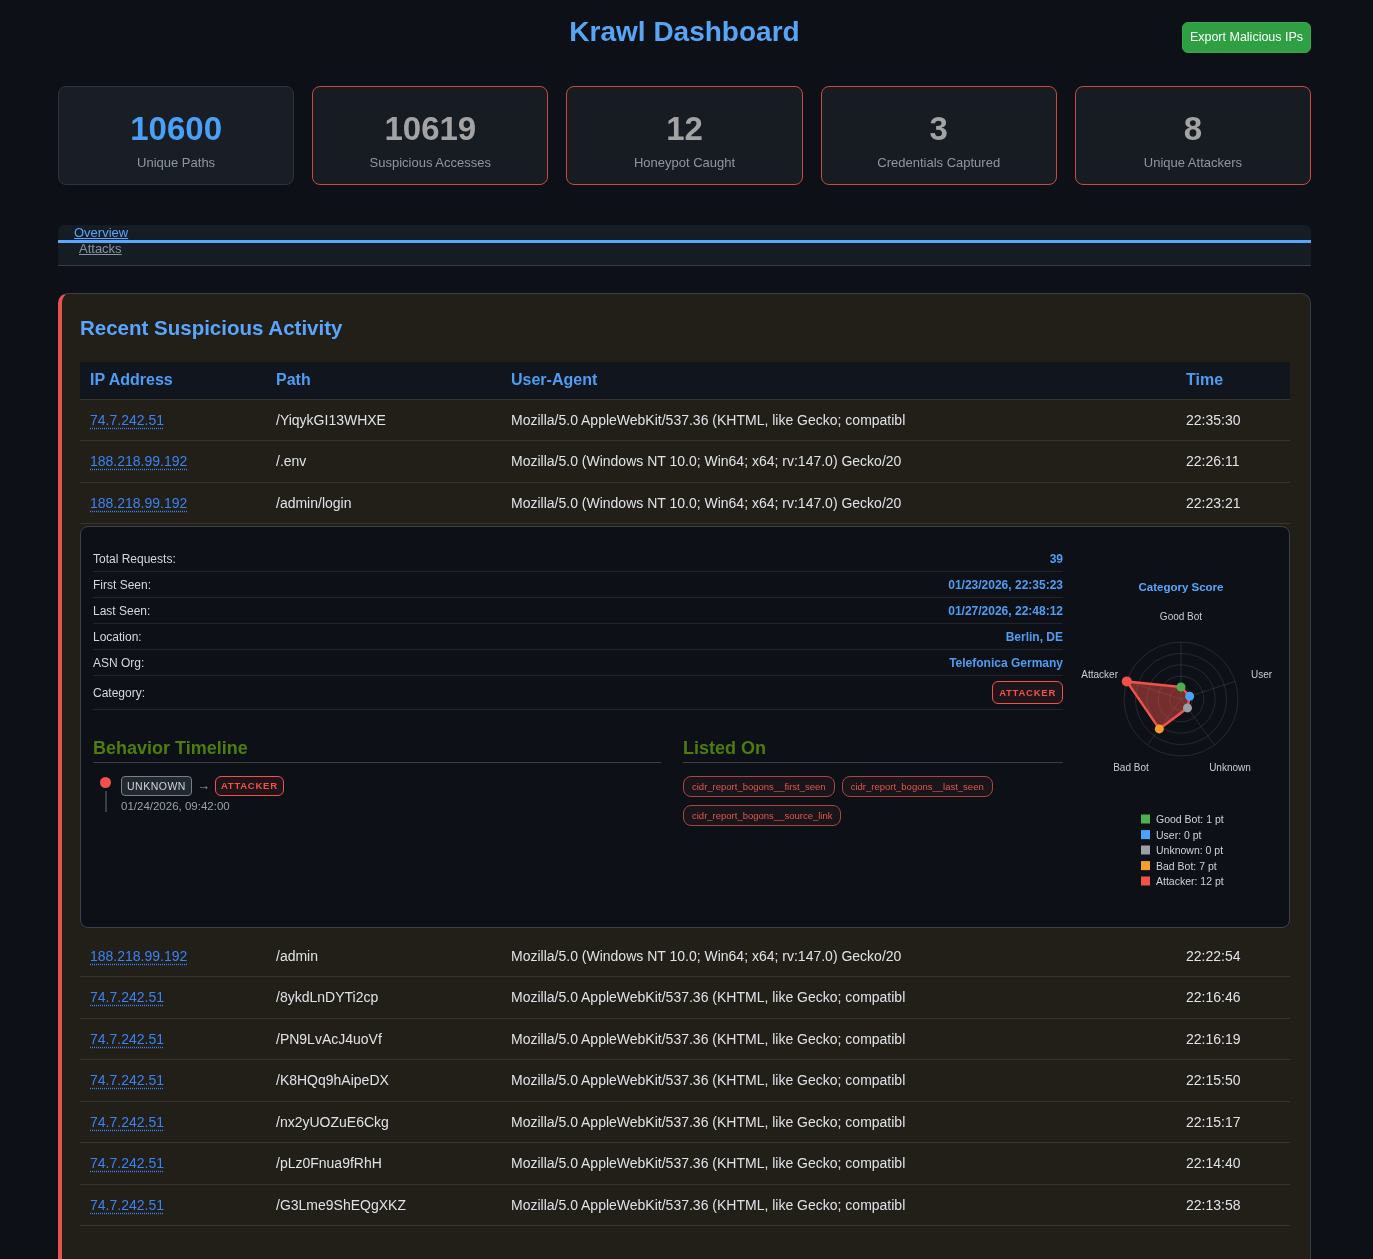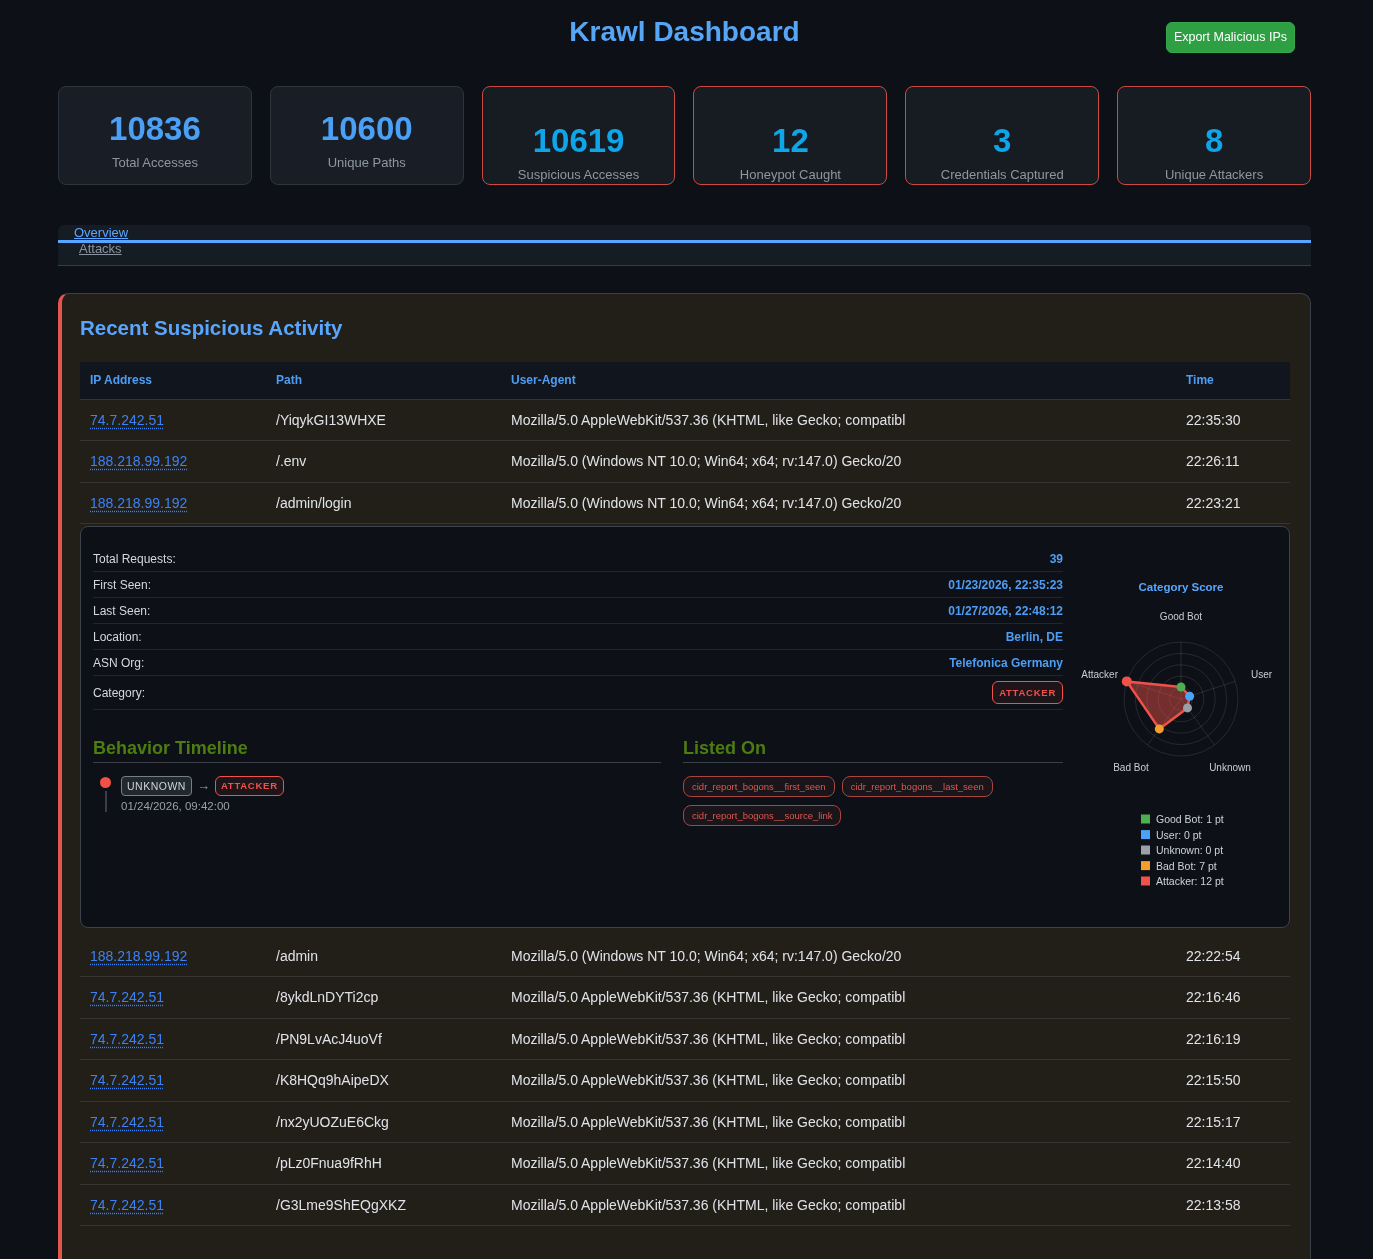--- a/index.html
+++ b/index.html
@@ -9,51 +9,51 @@
   background:#0d1117;
   font-family:"Liberation Sans", sans-serif;
   color:#dfe3e8;
 }
 .wrap { position:relative; width:1253px; margin-left:58px; }
 h1.title {
   margin:0; padding-top:16px; text-align:center;
   color:#57a5f5; font-size:28px; font-weight:bold; line-height:32px;
 }
 .export-btn {
-  position:absolute; top:22px; right:16px; width:129px; height:31px;
+  position:absolute; top:22px; right:0; width:129px; height:31px;
   background:#2ea043; color:#ffffff; border:1px solid #36a84c; border-radius:6px;
   font-family:"Liberation Sans", sans-serif; font-size:12.5px; line-height:29px; text-align:center;
 }
 .stats { display:flex; gap:18px; margin-top:38px; }
 .card {
   flex:1; height:99px; background:#191e26; border:1px solid #2e343d; border-radius:8px;
   text-align:center; padding-top:24px;
 }
 .card.red { border-color:#c84a42; background:#171b22; }
 .card .num { font-size:33px; font-weight:bold; color:#4ba0f5; line-height:36px; }
-.card.red .num { color:#0ea5e9;margin-top:12px; }
+.card.red .num { color:#a3a3a3; }
 .card .lbl { font-size:13px; color:#8e979f; margin-top:8px; }
 .tabs {
   margin-top:40px; height:41px; background:#161c24; border-radius:6px 6px 0 0;
   border-bottom:1px solid #363c44; display:flex; align-items:stretch;flex-direction:column;
 }
 .tab {
   padding:0 16px; font-size:13px; display:flex; align-items:center;
   text-decoration:underline; color:#8b949e;
 }
 .tab.active { color:#58a6ff; border-bottom:3px solid #58a6ff; margin-bottom:-2px; }
 .panel {
   margin-top:27px; height:1088px; background:#221e18;
   border:1px solid #3a4048; border-left:4px solid #e3564e; border-radius:10px;
   padding:0 20px 0 18px;
 }
 h2.ph { margin:0; padding-top:22px; color:#58a6ff; font-size:20.5px; font-weight:bold; line-height:24px; }
 table.tbl { width:100%; border-collapse:collapse; margin-top:22px; table-layout:fixed; }
 .tbl th {
-  background:#10151e; color:#4f9df2; font-size:12px; font-weight:bold; text-align:left;
+  background:#10151e; color:#4f9df2; font-size:16px; font-weight:bold; text-align:left;
   height:37px; padding:0 0 0 10px; border-bottom:1px solid rgba(255,255,255,0.10);
 }
 .tbl td {
   font-size:14px; color:#dfe3e8; height:41.5px; padding:0 0 0 10px;
   border-bottom:1px solid rgba(255,255,255,0.10);
   white-space:nowrap; overflow:hidden;
 }
 .tbl a.ip { color:#3b82f6; text-decoration:underline dotted; text-underline-offset:3px; }
 .c1 { width:186px; } .c2 { width:235px; } .c3 { width:675px; } .c4 { width:114px; }
 td.dcell { padding:2px 0 7px 0; border-bottom:none; height:auto; white-space:normal;margin-left:44px; }
@@ -101,24 +101,20 @@
 }
 .radar { position:absolute; left:966px; top:36px; }
 </style>
 </head>
 <body>
 <div class="wrap">
   <h1 class="title">Krawl Dashboard</h1>
   <div class="export-btn">Export Malicious IPs</div>
 
   <div class="stats">
-    <div class="card">
-        <div class="num">10836</div>
-        <div class="lbl">Total Accesses</div>
-      </div>
     <div class="card">
         <div class="num">10600</div>
         <div class="lbl">Unique Paths</div>
       </div>
     <div class="card red">
         <div class="num">10619</div>
         <div class="lbl">Suspicious Accesses</div>
       </div>
     <div class="card red">
         <div class="num">12</div>

